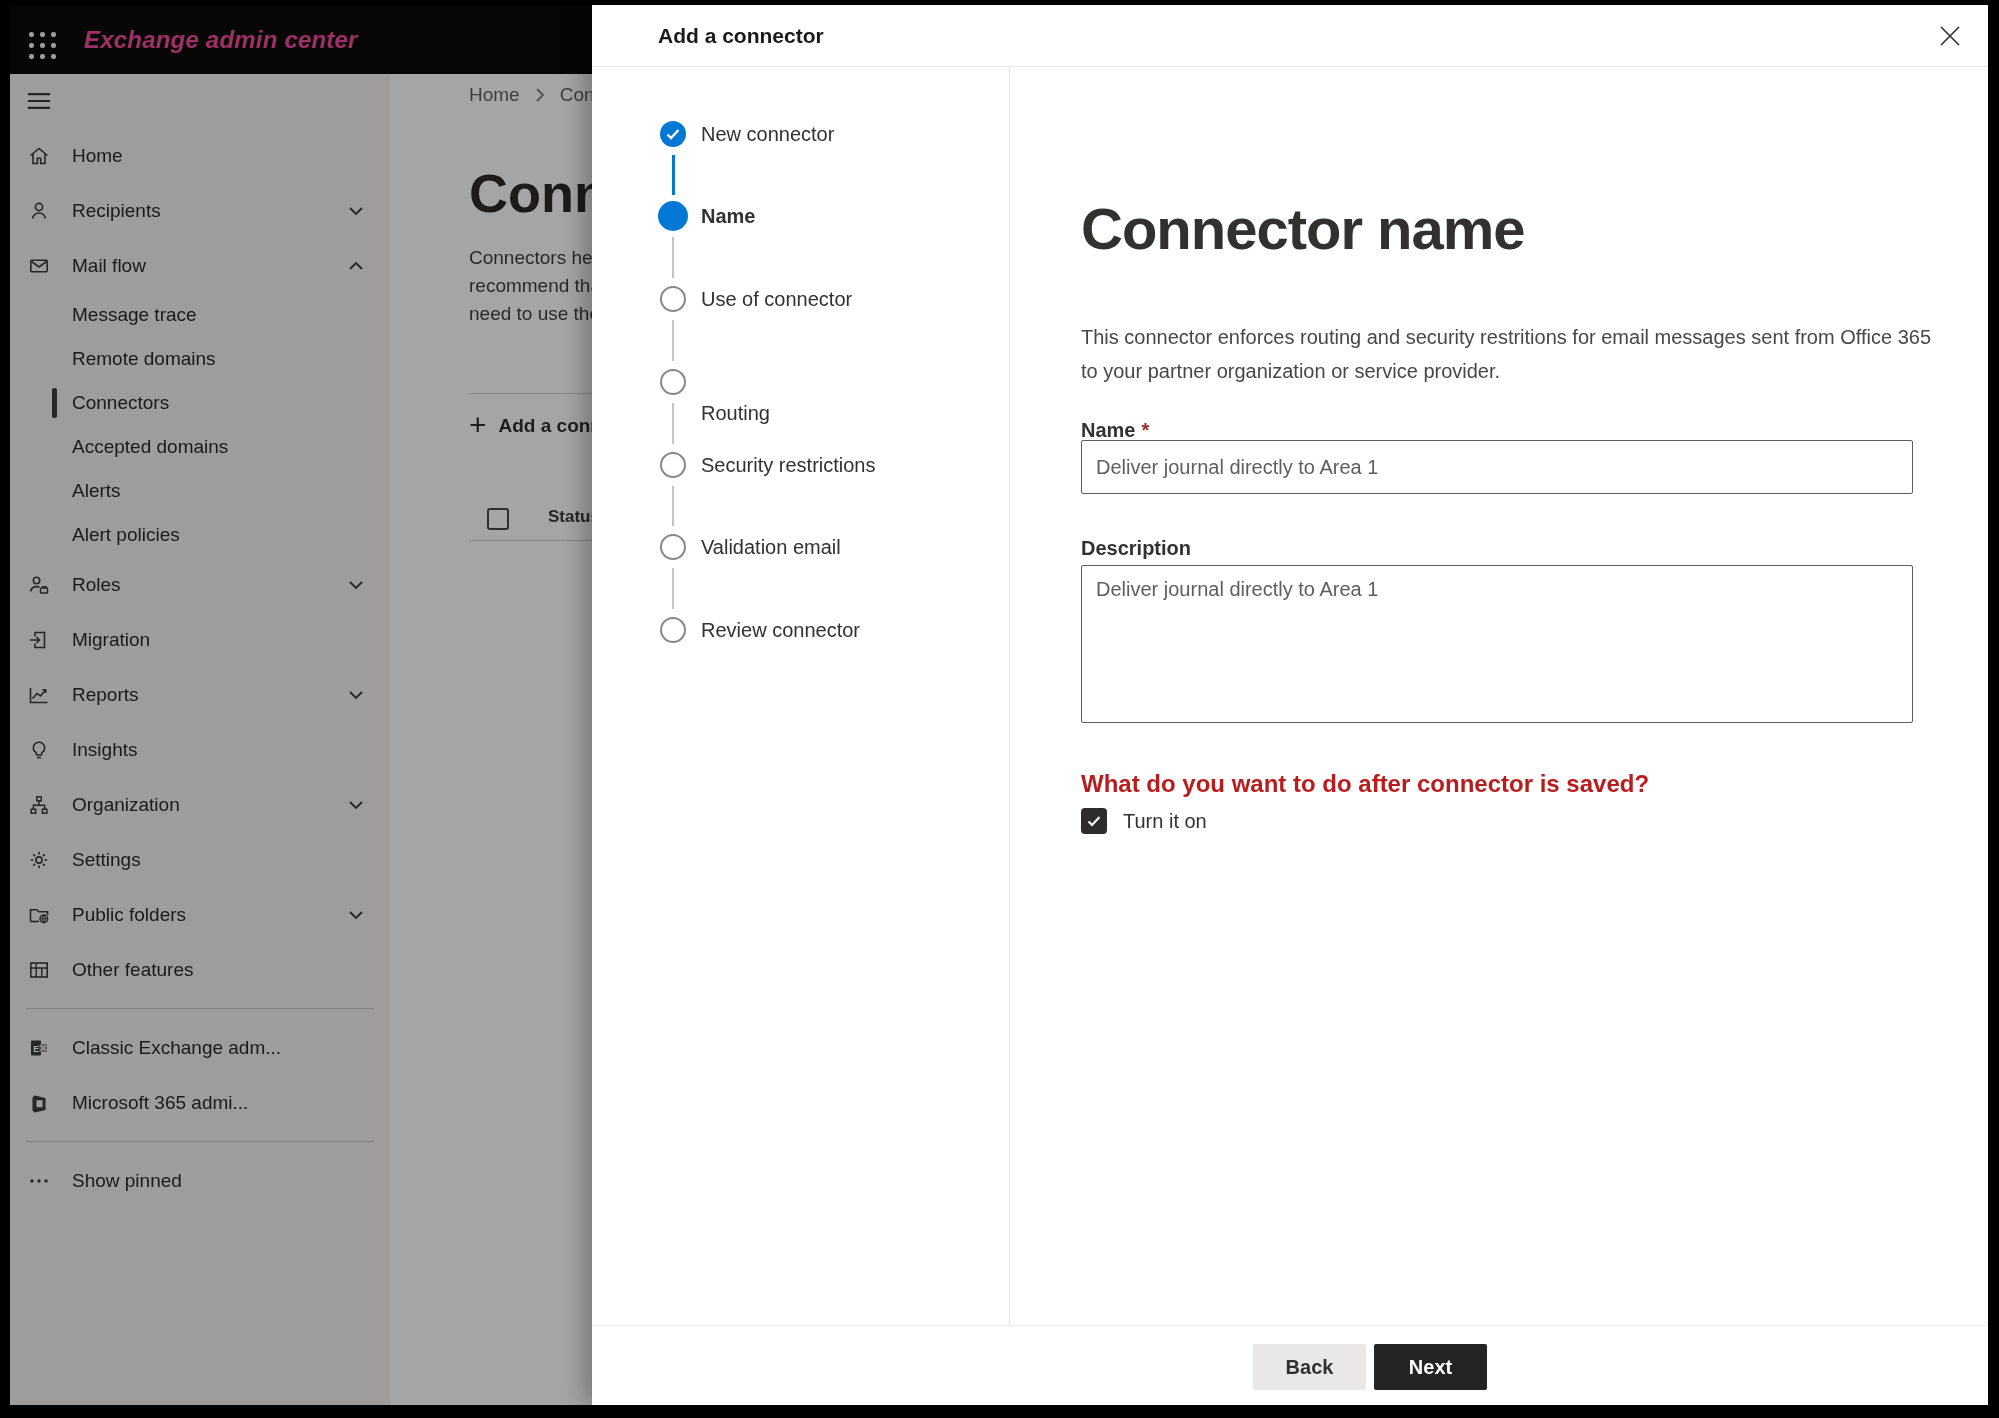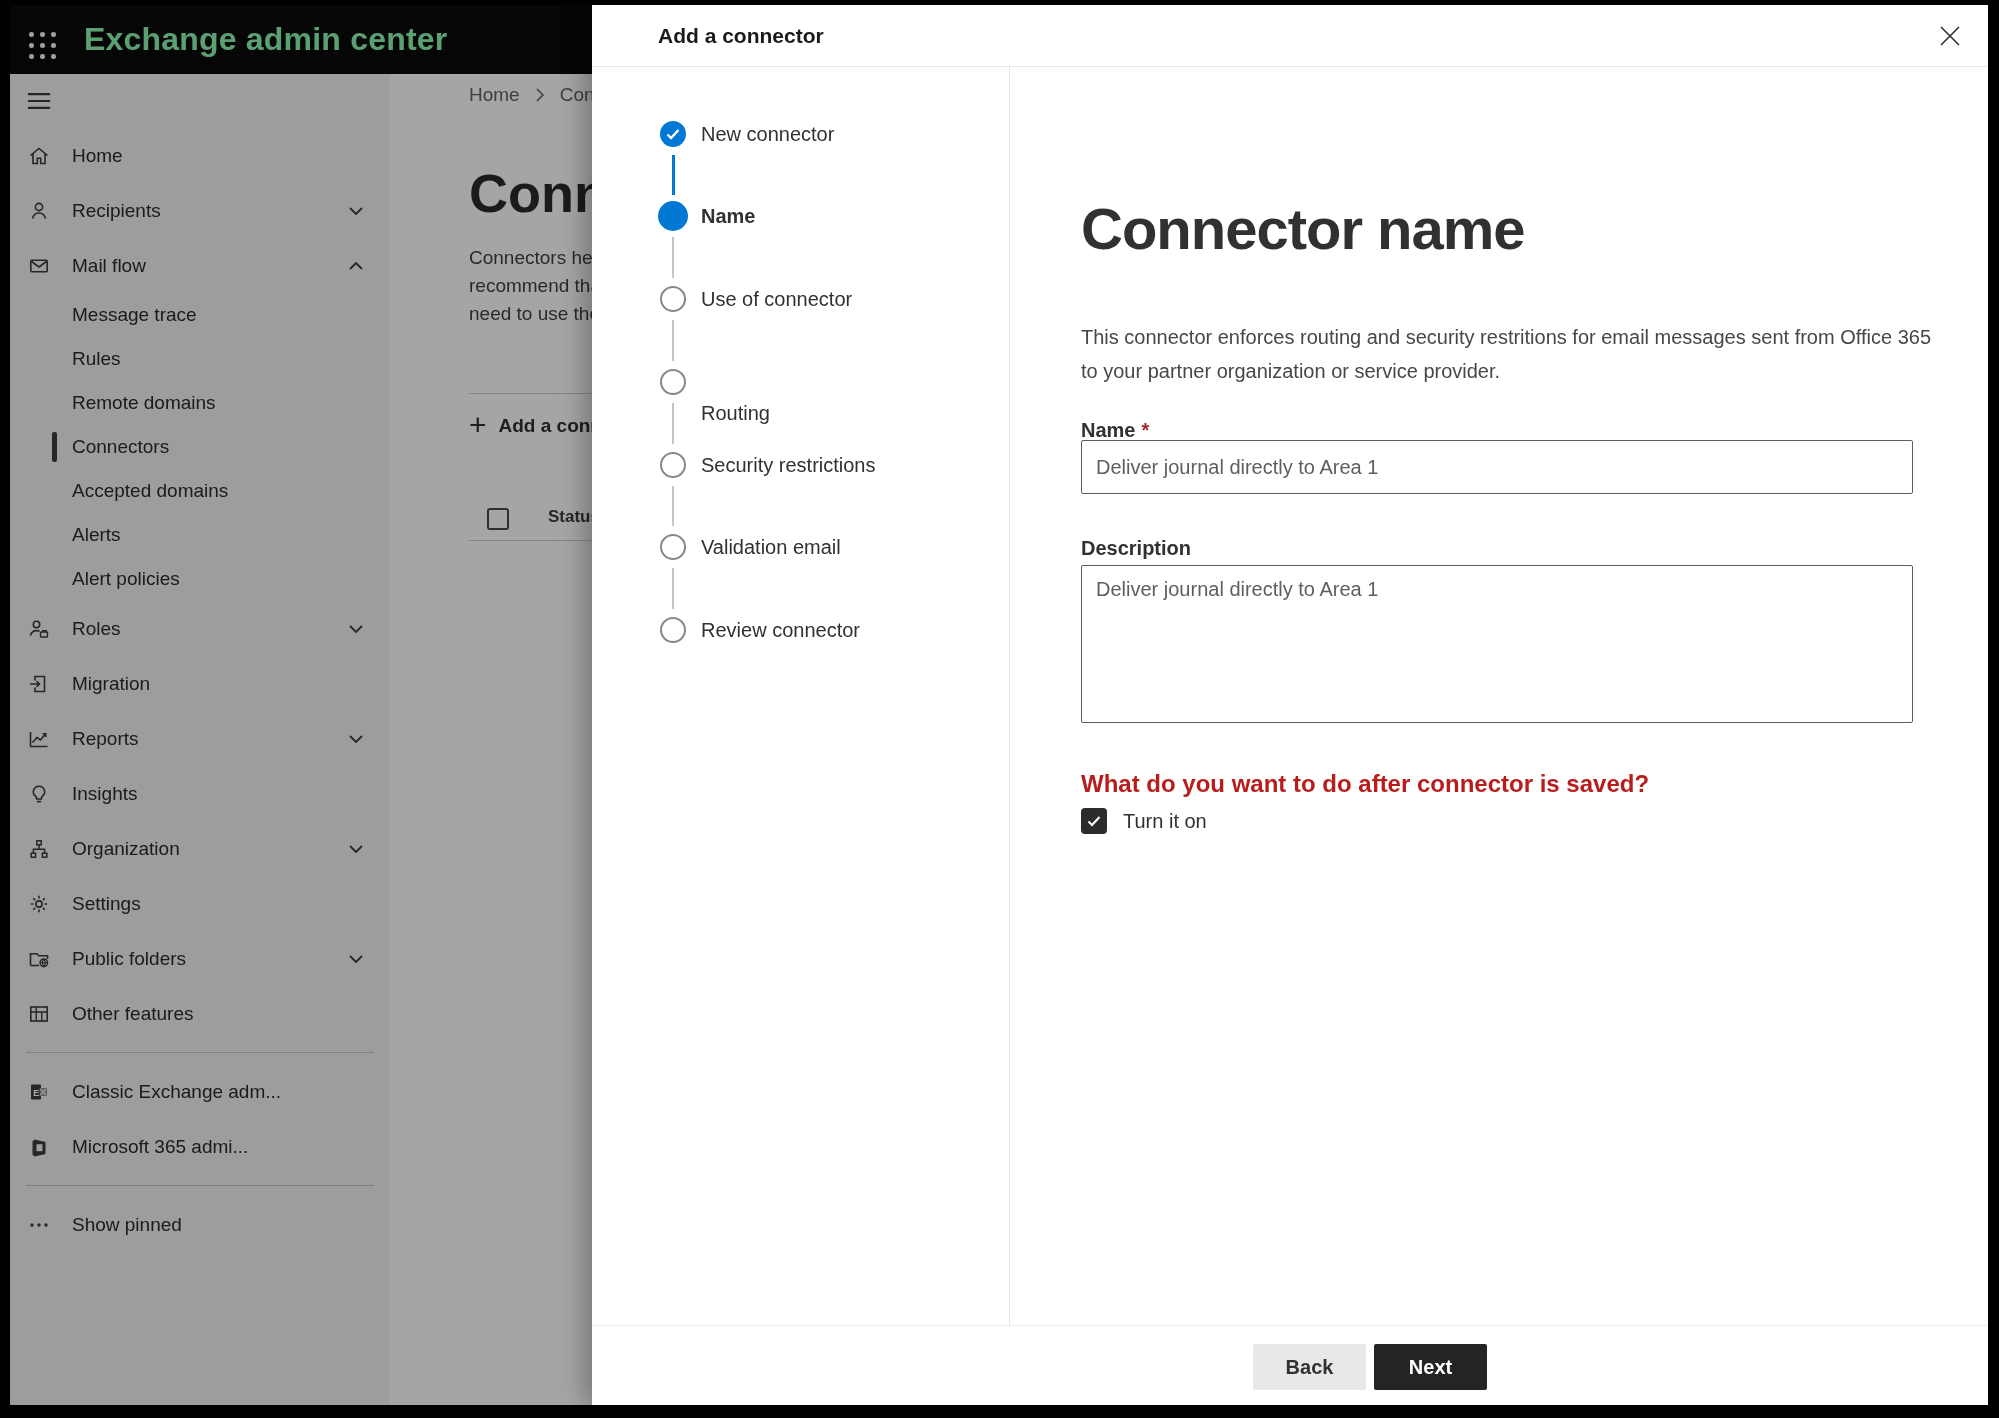--- a/index.html
+++ b/index.html
@@ -5,21 +5,21 @@
   html,body{margin:0;padding:0;background:#000;width:1999px;height:1418px;overflow:hidden;
     font-family:"Liberation Sans",sans-serif;-webkit-font-smoothing:antialiased;}
   *{box-sizing:border-box;}
   #app{position:absolute;left:10px;top:5px;width:1978px;height:1400px;background:#f8f7f6;overflow:hidden;}
   
   #topbar{position:absolute;left:0;top:0;width:100%;height:69px;background:#0a0a0a;z-index:2;}
   #waffle{position:absolute;left:19px;top:27px;width:28px;height:28px;display:grid;
     grid-template-columns:repeat(3,1fr);grid-template-rows:repeat(3,1fr);gap:5px;cursor:pointer;}
   #waffle i{width:4.5px;height:4.5px;border-radius:50%;background:#ededed;}
   #topbar .title{position:absolute;left:74px;top:0;height:69px;display:flex;align-items:center;
-    color:#86efac;font-size:32px;font-weight:600;letter-spacing:.2px;}
+    color:#ec4899;font-size:24px;font-weight:600;letter-spacing:.2px;font-style:italic;}
   
   #sidebar{position:absolute;left:0;top:69px;width:380px;height:1331px;background:#eceae8;z-index:1;
     display:flex;flex-direction:column;}
   .srow{display:flex;align-items:center;position:relative;padding-left:17px;padding-right:26px;
     color:#2b2a29;font-size:19px;cursor:pointer;flex:0 0 auto;}
   .srow .ic{width:24px;height:24px;flex:0 0 24px;display:flex;align-items:center;justify-content:center;}
   .srow .lbl{margin-left:21px;white-space:nowrap;overflow:hidden;}
   .srow.burger{height:54px;}
   .srow.main{height:55px;}
   .srow.sub{height:44px;padding-left:62px;}
@@ -140,23 +140,20 @@
         <span class="chev">
           <svg width="16" height="10" viewBox="0 0 16 10" style="transform:rotate(180deg)">
             <polyline points="2,2 8,8 14,2" fill="none" stroke="#3a3938" stroke-width="1.8"></polyline>
           </svg>
         </span>
       </div>
       <div class="srow sub">
         <span class="lbl">Message trace</span>
       </div>
       <div class="srow sub">
-        <span class="lbl">Rules</span>
-      </div>
-      <div class="srow sub">
         <span class="lbl">Remote domains</span>
       </div>
       <div class="srow sub selected">
         <span class="lbl">Connectors</span>
       </div>
       <div class="srow sub">
         <span class="lbl">Accepted domains</span>
       </div>
       <div class="srow sub">
         <span class="lbl">Alerts</span>

